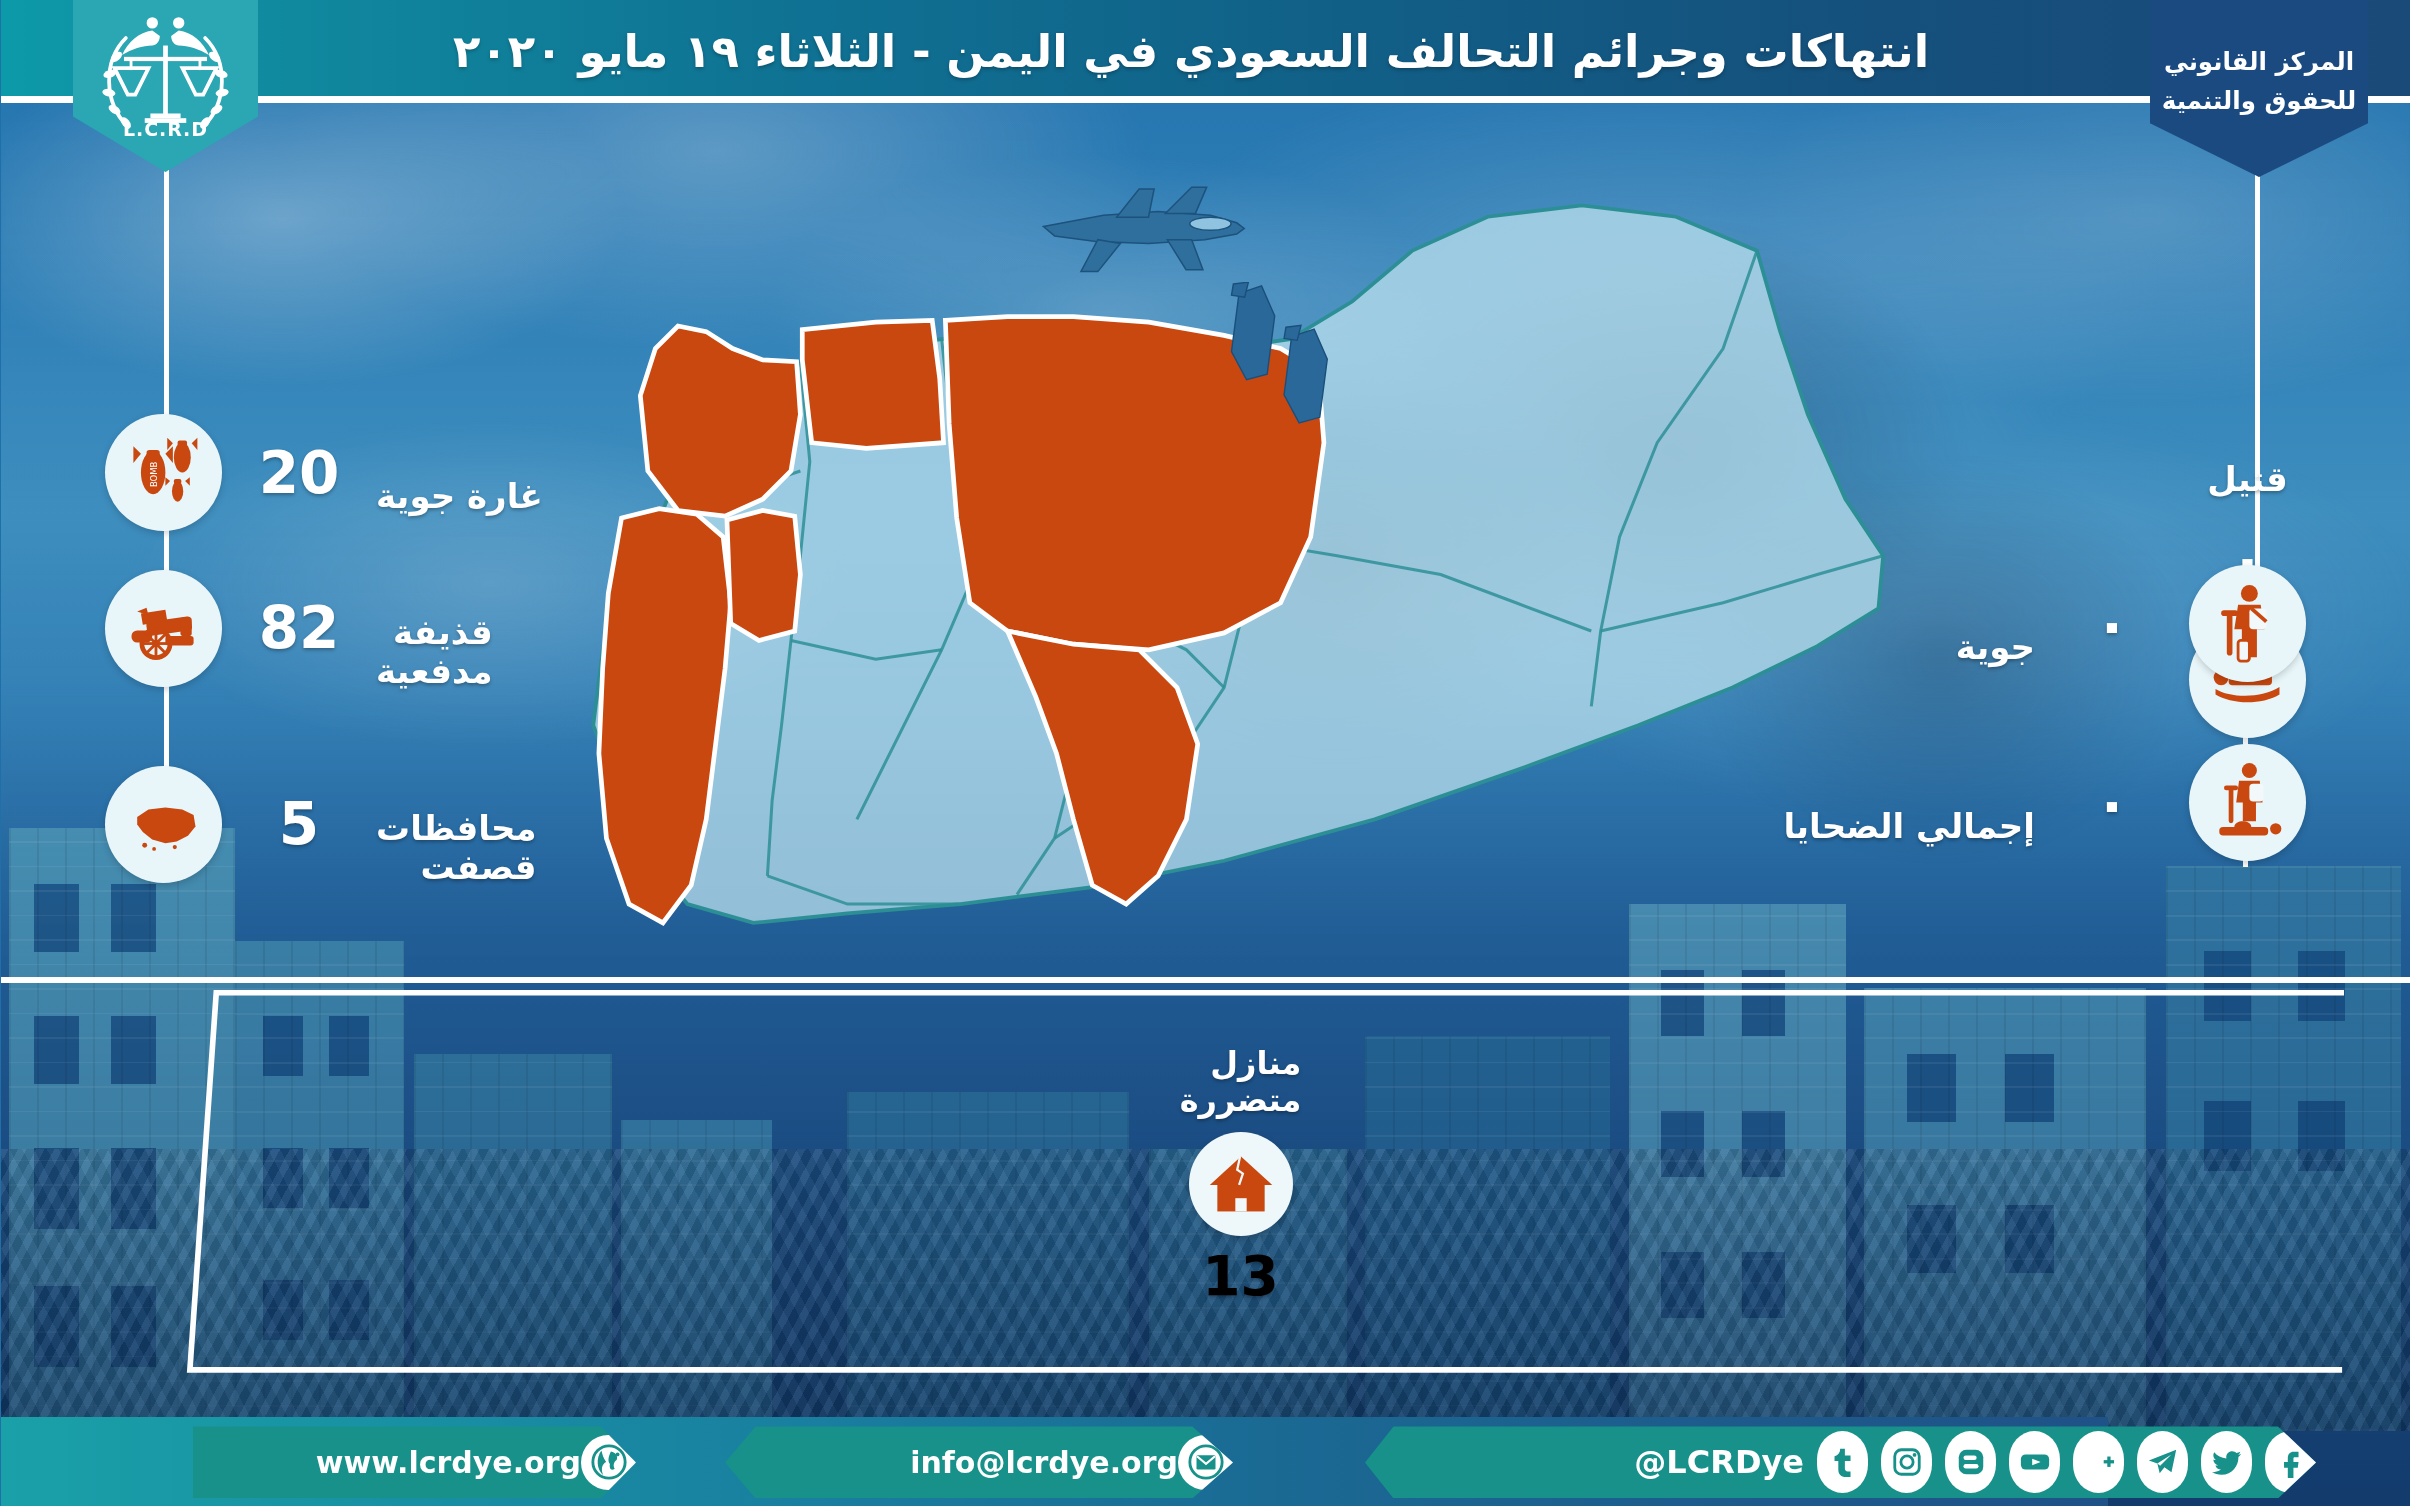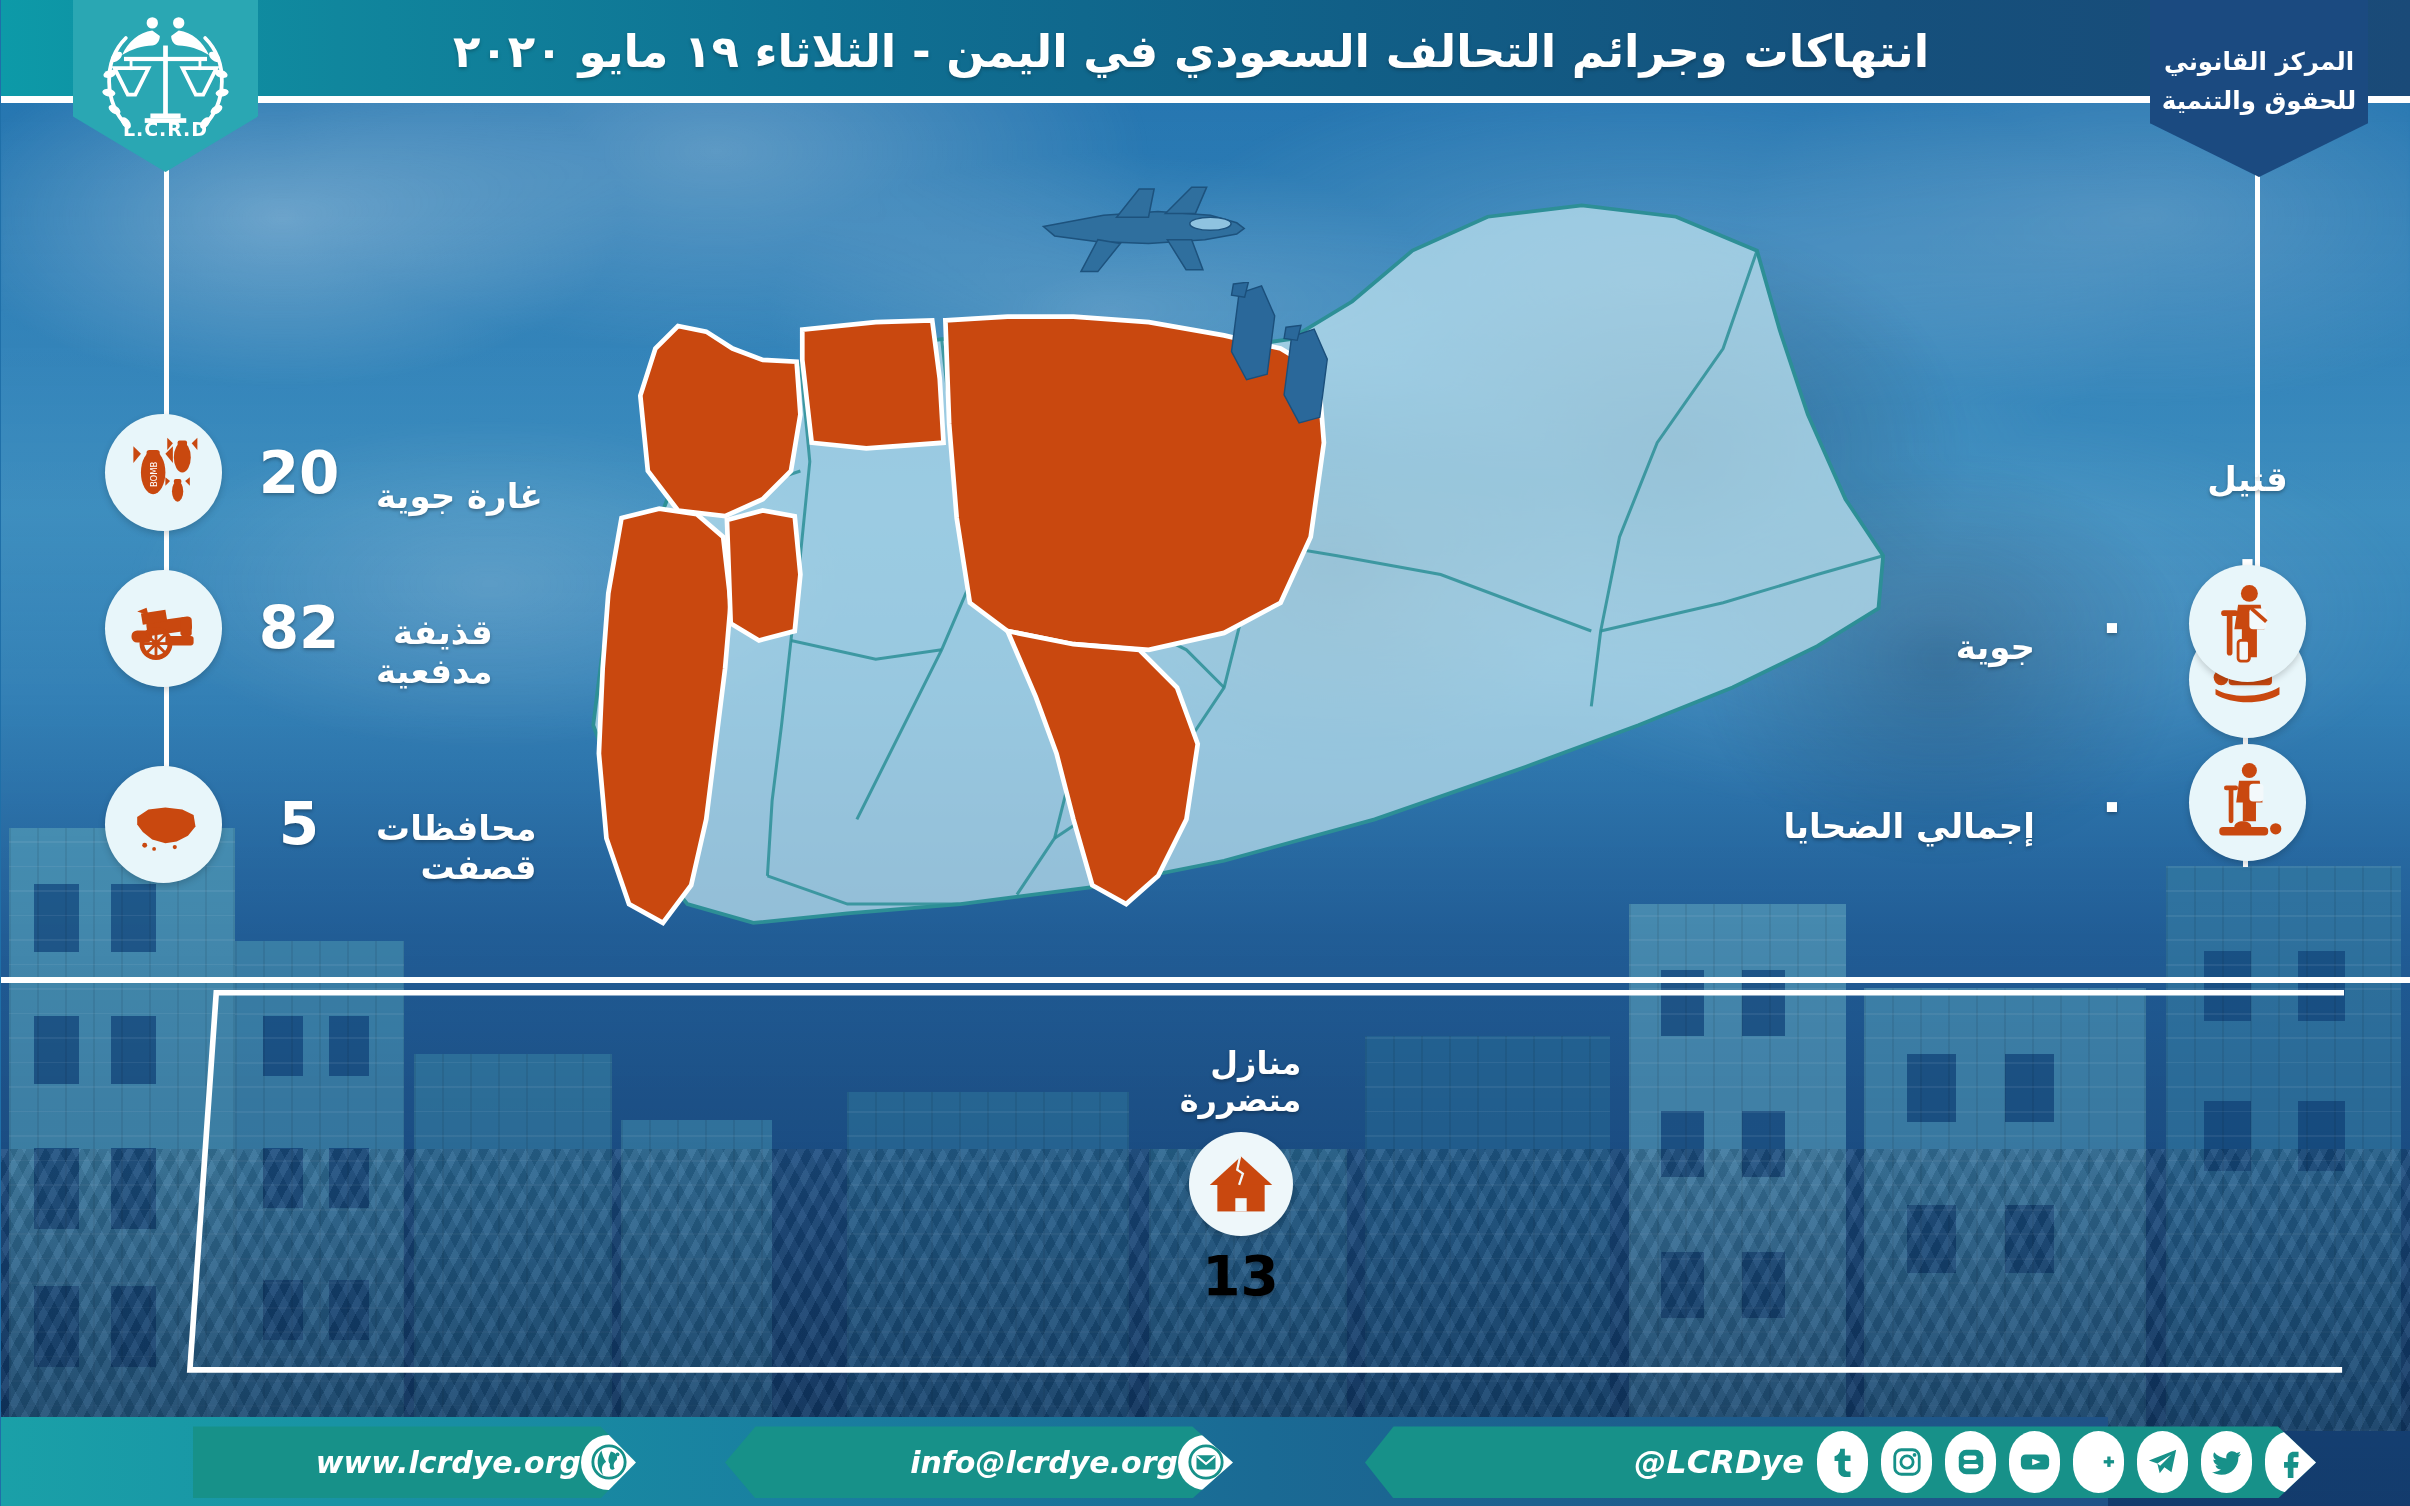--- a/index.html
+++ b/index.html
@@ -183,21 +183,20 @@
   .homes-bubble svg{ width:70px; height:70px; }
   .homes-num{
     color:#000000; font-weight:bold; font-size:55px; line-height:1;
     text-shadow:0 1.9px 3.8px rgba(0,0,0,.30);
   }
 
   
   .footer{
     position:absolute; left:0; bottom:0; width:2108px; height:90px; z-index:40;
     background:linear-gradient(90deg,#1aa0a8 0%,#1893a4 16%,#197fa0 38%,#1a6a94 60%,#1d5c8c 80%,#1f5287 100%);
-    font-style:italic;
   }
   .ribbon{
     position:absolute; top:9.4px; height:72px; background:#179189;
     display:flex; align-items:center; z-index:41;
   }
   .ribbon.site{
     left:193px; width:443px;
     clip-path:polygon(0 0,92% 0,100% 50%,92% 100%,0 100%);
     padding-left:17px;
   }

